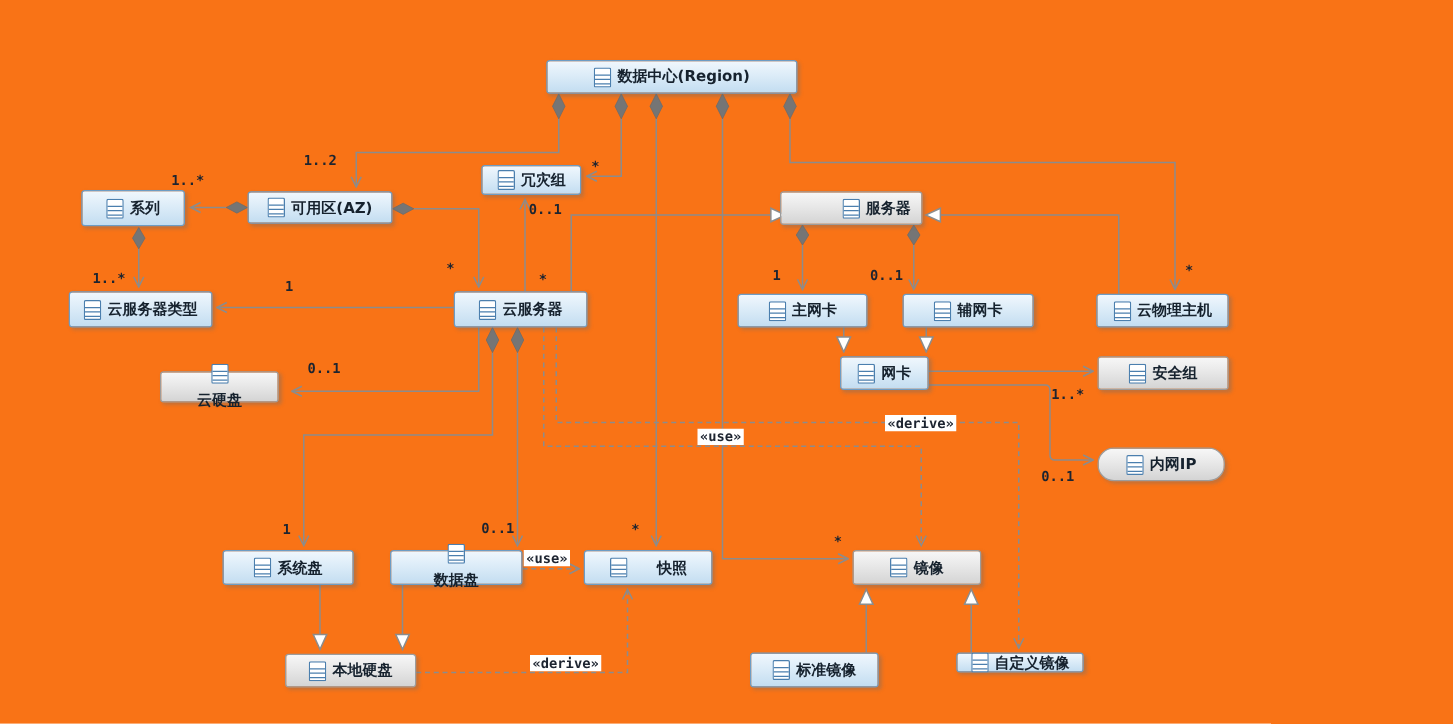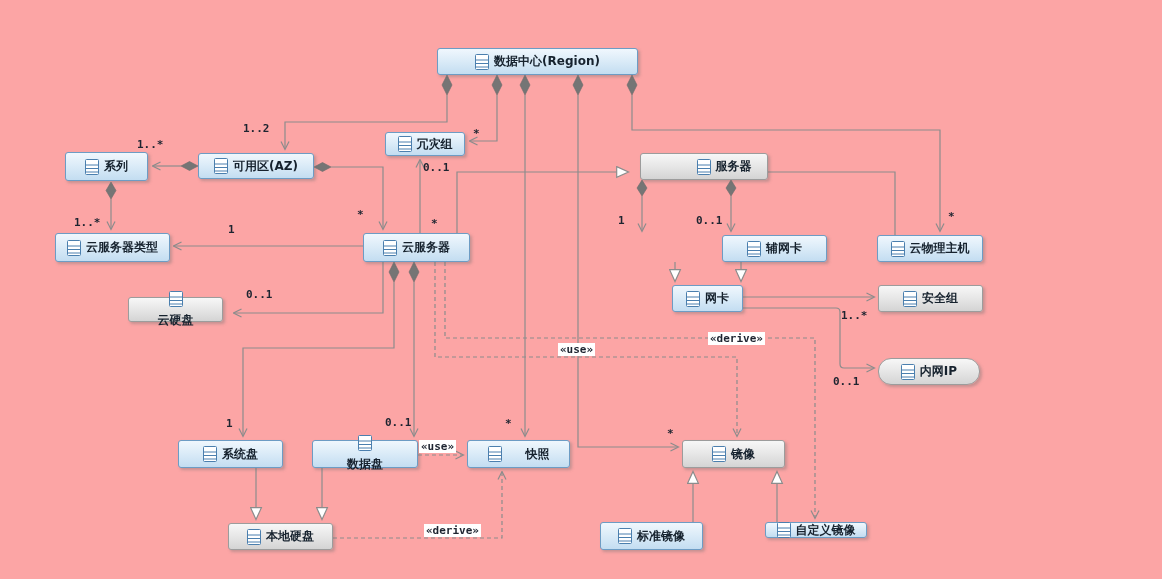--- a/index.html
+++ b/index.html
@@ -1,17 +1,17 @@
 <!DOCTYPE html>
 <html><head>
 <meta charset="utf-8">
 <style>
   html,body{margin:0;padding:0;background:#ffffff;}
   body{font-family:"DejaVu Sans","Liberation Sans",sans-serif;}
-  #canvas{position:relative;width:1162px;height:579px;background:#fca5a5;overflow:hidden;}
+  #canvas{position:relative;width:1162px;height:579px;background:#f97316;overflow:hidden;}
   #edges{position:absolute;left:0;top:0;z-index:1;}
   .node{
     position:absolute;z-index:2;box-sizing:border-box;
     display:flex;align-items:center;justify-content:center;gap:5px;
     border:1px solid #6d9cc4;border-radius:3px;
     background:linear-gradient(to bottom,#f0f7fd 0%,#dcecf8 45%,#c3ddf1 100%);
     box-shadow:2px 2px 3px rgba(110,110,110,0.38);
     font-size:12px;font-weight:bold;color:#16222e;white-space:nowrap;
   }
   .node.gray{
@@ -162,30 +162,39 @@
   <div class="node gray" style="left:128px;top:297px;width:95px;height:25px;flex-direction:column;">
     <span class="cicon"><svg width="14" height="16" viewBox="0 0 14 16">
           <rect x="0.5" y="0.5" width="13" height="15" rx="1" fill="#ffffff" stroke="#4b7fae"></rect>
           <line x1="1" y1="6" x2="13" y2="6" stroke="#4b7fae"></line>
           <line x1="1" y1="9.5" x2="13" y2="9.5" stroke="#4b7fae"></line>
           <line x1="1" y1="13" x2="13" y2="13" stroke="#4b7fae"></line>
         </svg></span>
     <span>云硬盘</span>
   </div>
 
-  <div class="node gray" style="left:640px;top:153px;width:128px;height:27px;padding-left:40px;">
+  <div class="node gray" style="left:624px;top:153px;width:114px;height:27px;padding-left:40px;">
     <span class="cicon"><svg width="14" height="16" viewBox="0 0 14 16">
           <rect x="0.5" y="0.5" width="13" height="15" rx="1" fill="#ffffff" stroke="#4b7fae"></rect>
           <line x1="1" y1="6" x2="13" y2="6" stroke="#4b7fae"></line>
           <line x1="1" y1="9.5" x2="13" y2="9.5" stroke="#4b7fae"></line>
           <line x1="1" y1="13" x2="13" y2="13" stroke="#4b7fae"></line>
         </svg></span>
     <span>服务器</span>
   </div>
 
+  <div class="node" style="left:590px;top:235px;width:104px;height:27px;">
+    <span class="cicon"><svg width="14" height="16" viewBox="0 0 14 16">
+          <rect x="0.5" y="0.5" width="13" height="15" rx="1" fill="#ffffff" stroke="#4b7fae"></rect>
+          <line x1="1" y1="6" x2="13" y2="6" stroke="#4b7fae"></line>
+          <line x1="1" y1="9.5" x2="13" y2="9.5" stroke="#4b7fae"></line>
+          <line x1="1" y1="13" x2="13" y2="13" stroke="#4b7fae"></line>
+        </svg></span>
+    <span>主网卡</span>
+  </div>
 
   <div class="node" style="left:722px;top:235px;width:105px;height:27px;">
     <span class="cicon"><svg width="14" height="16" viewBox="0 0 14 16">
           <rect x="0.5" y="0.5" width="13" height="15" rx="1" fill="#ffffff" stroke="#4b7fae"></rect>
           <line x1="1" y1="6" x2="13" y2="6" stroke="#4b7fae"></line>
           <line x1="1" y1="9.5" x2="13" y2="9.5" stroke="#4b7fae"></line>
           <line x1="1" y1="13" x2="13" y2="13" stroke="#4b7fae"></line>
         </svg></span>
     <span>辅网卡</span>
   </div>

